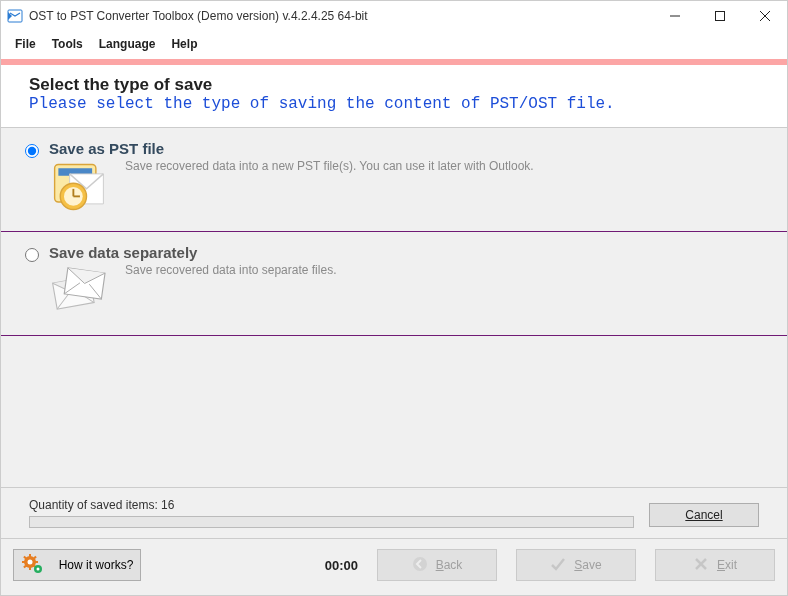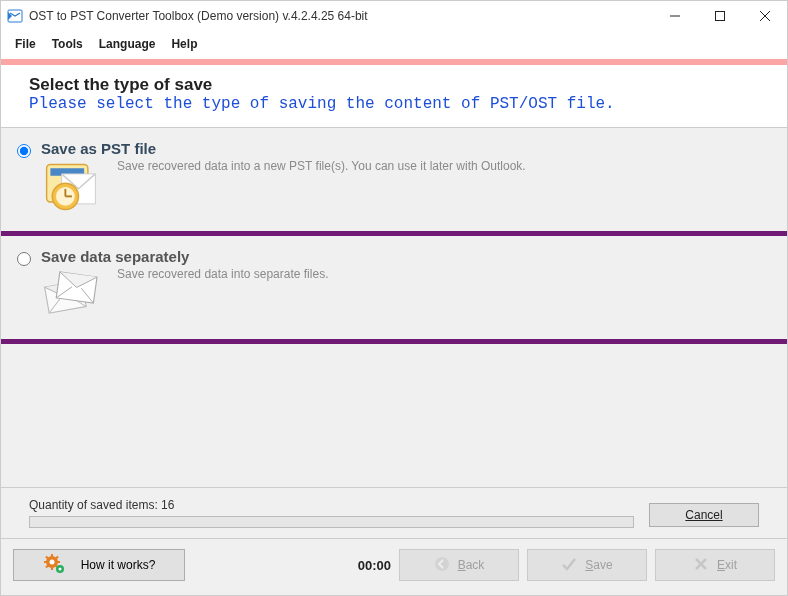--- a/index.html
+++ b/index.html
@@ -67,22 +67,22 @@
       font-family: Liberation Mono, monospace;
     }
     .options-area {
       flex: 1;
       background: #f0f0f0;
       border-top: 1px solid #ccc;
       display: flex;
       flex-direction: column;
     }
     .option {
-      padding: 12px 28px 14px 16px;
-      border-bottom: 5px solid #701a75;
+      padding: 12px 28px 14px 24px;
+      border-bottom: 1px solid #701a75;
       display: flex;
       gap: 10px;
     }
     .radio-wrap {
       padding-top: 4px;
     }
     .option-body {
       flex: 1;
     }
     .option-title {
@@ -144,21 +144,21 @@
     }
     .footer {
       background: #f0f0f0;
       border-top: 1px solid #ccc;
       padding: 10px 12px 14px 12px;
       display: flex;
       align-items: center;
       gap: 8px;
     }
     .how-btn {
-      width: 172px;
+      width: 128px;
       height: 32px;
       background: #e1e1e1;
       border: 1px solid #adadad;
       display: flex;
       align-items: center;
       justify-content: center;
       gap: 16px;
       cursor: pointer;
       font-size: 12px;
     }
@@ -174,20 +174,21 @@
       height: 32px;
       background: #e1e1e1;
       border: 1px solid #cacaca;
       display: flex;
       align-items: center;
       justify-content: center;
       gap: 8px;
       font-size: 12px;
       color: #a0a0a0;
       cursor: default;
+      margin-left: 11px;
     }
     .nav-btn .icon { opacity: 0.4; }
     .nav-btn .u { text-decoration: underline; }
     input[type="radio"] {
       width: 14px; height: 14px;
       cursor: pointer;
     }
   </style>
 </head>
 <body>

